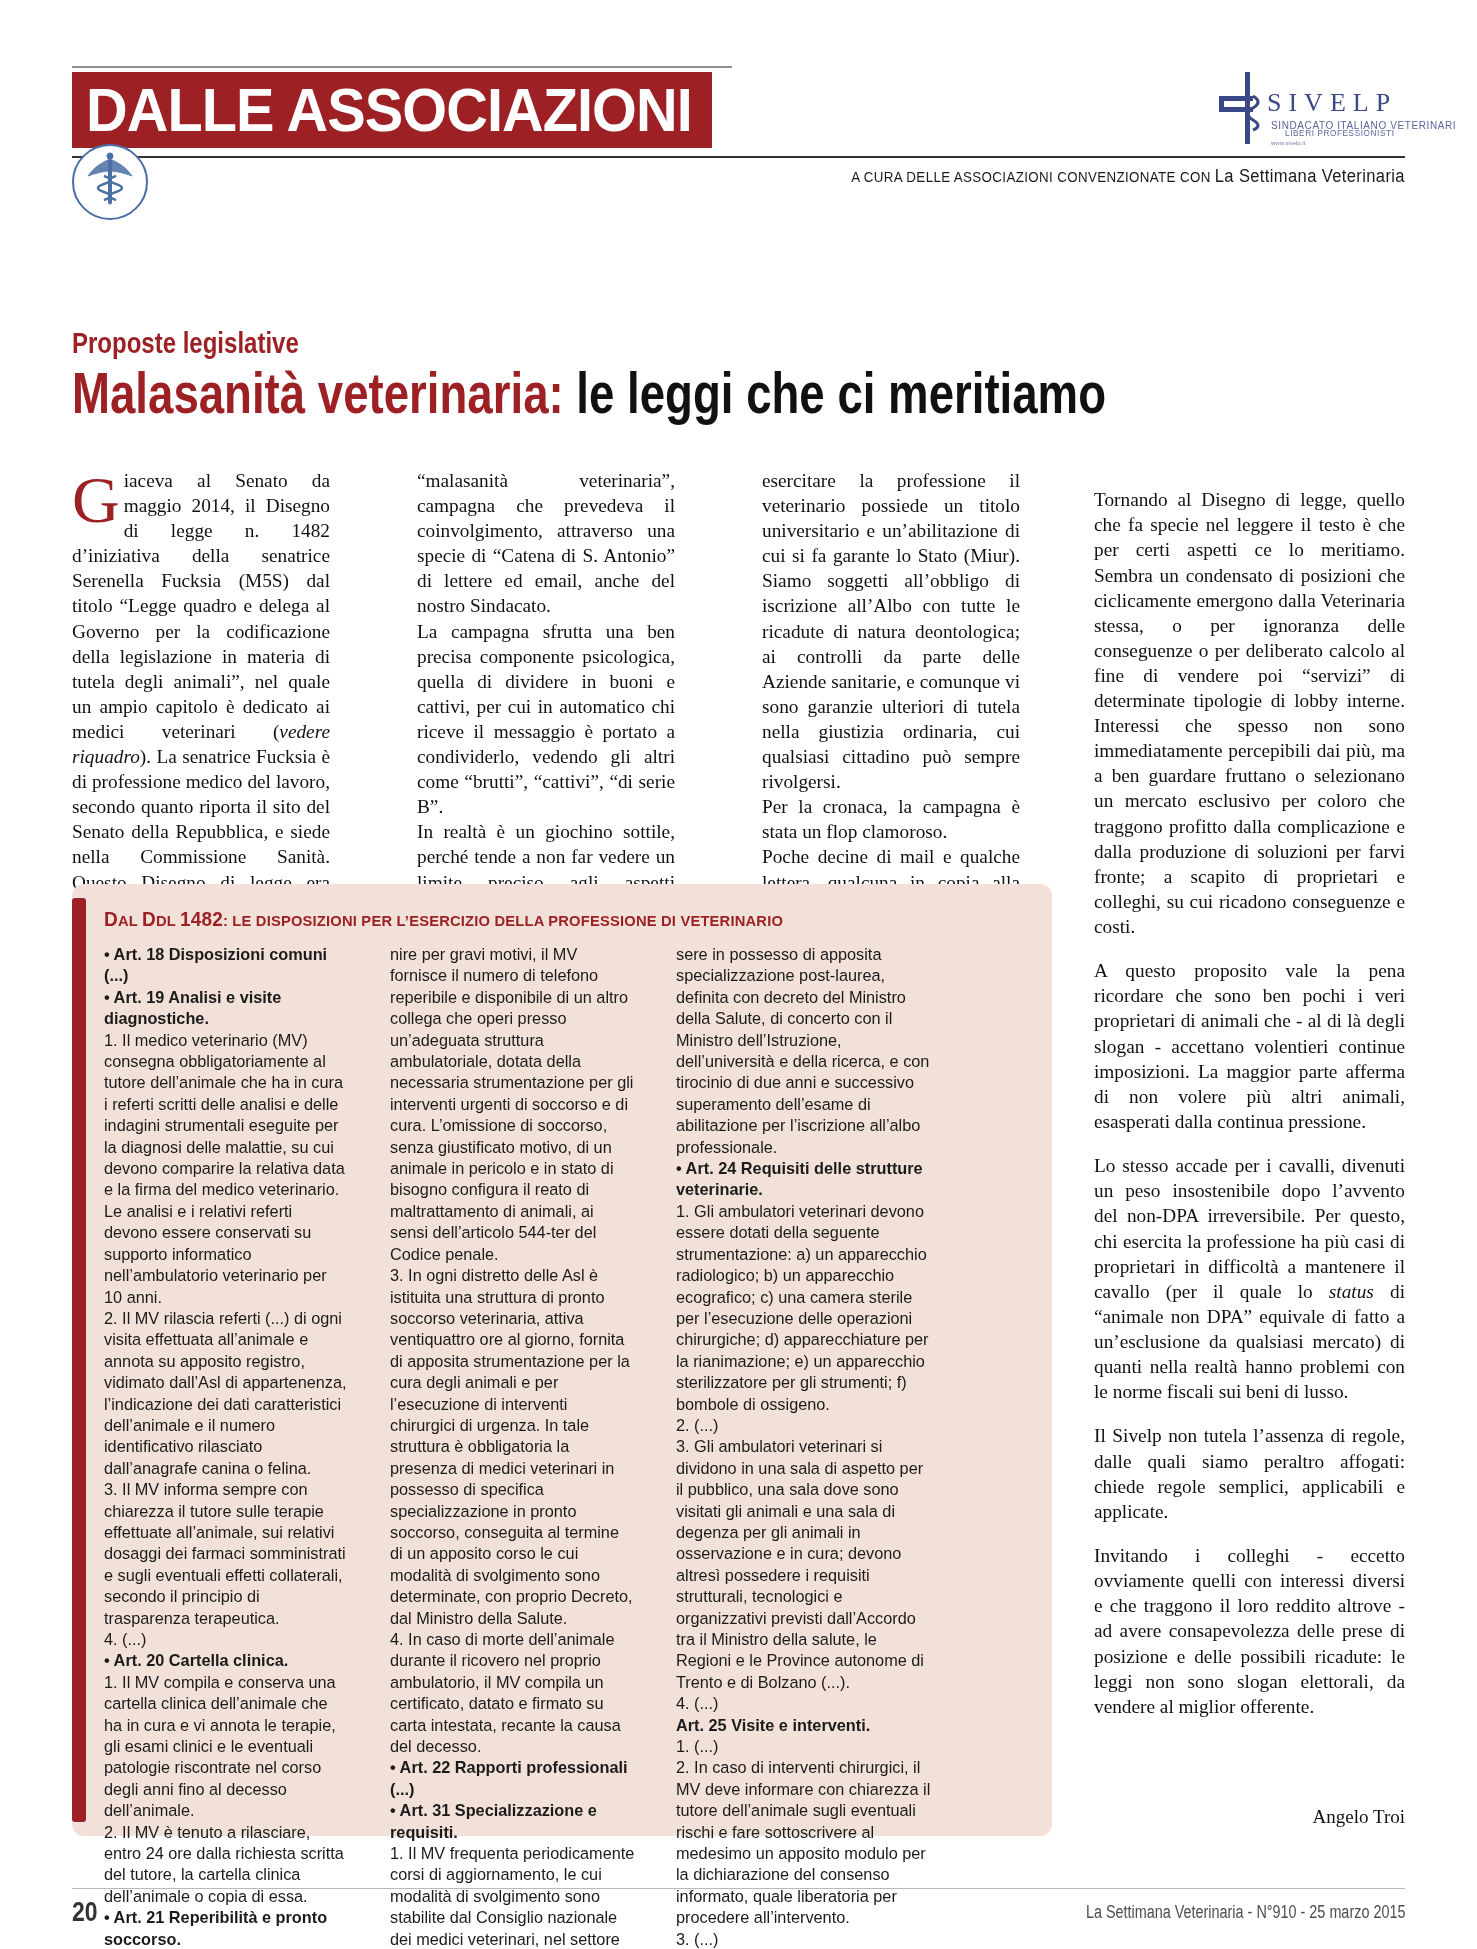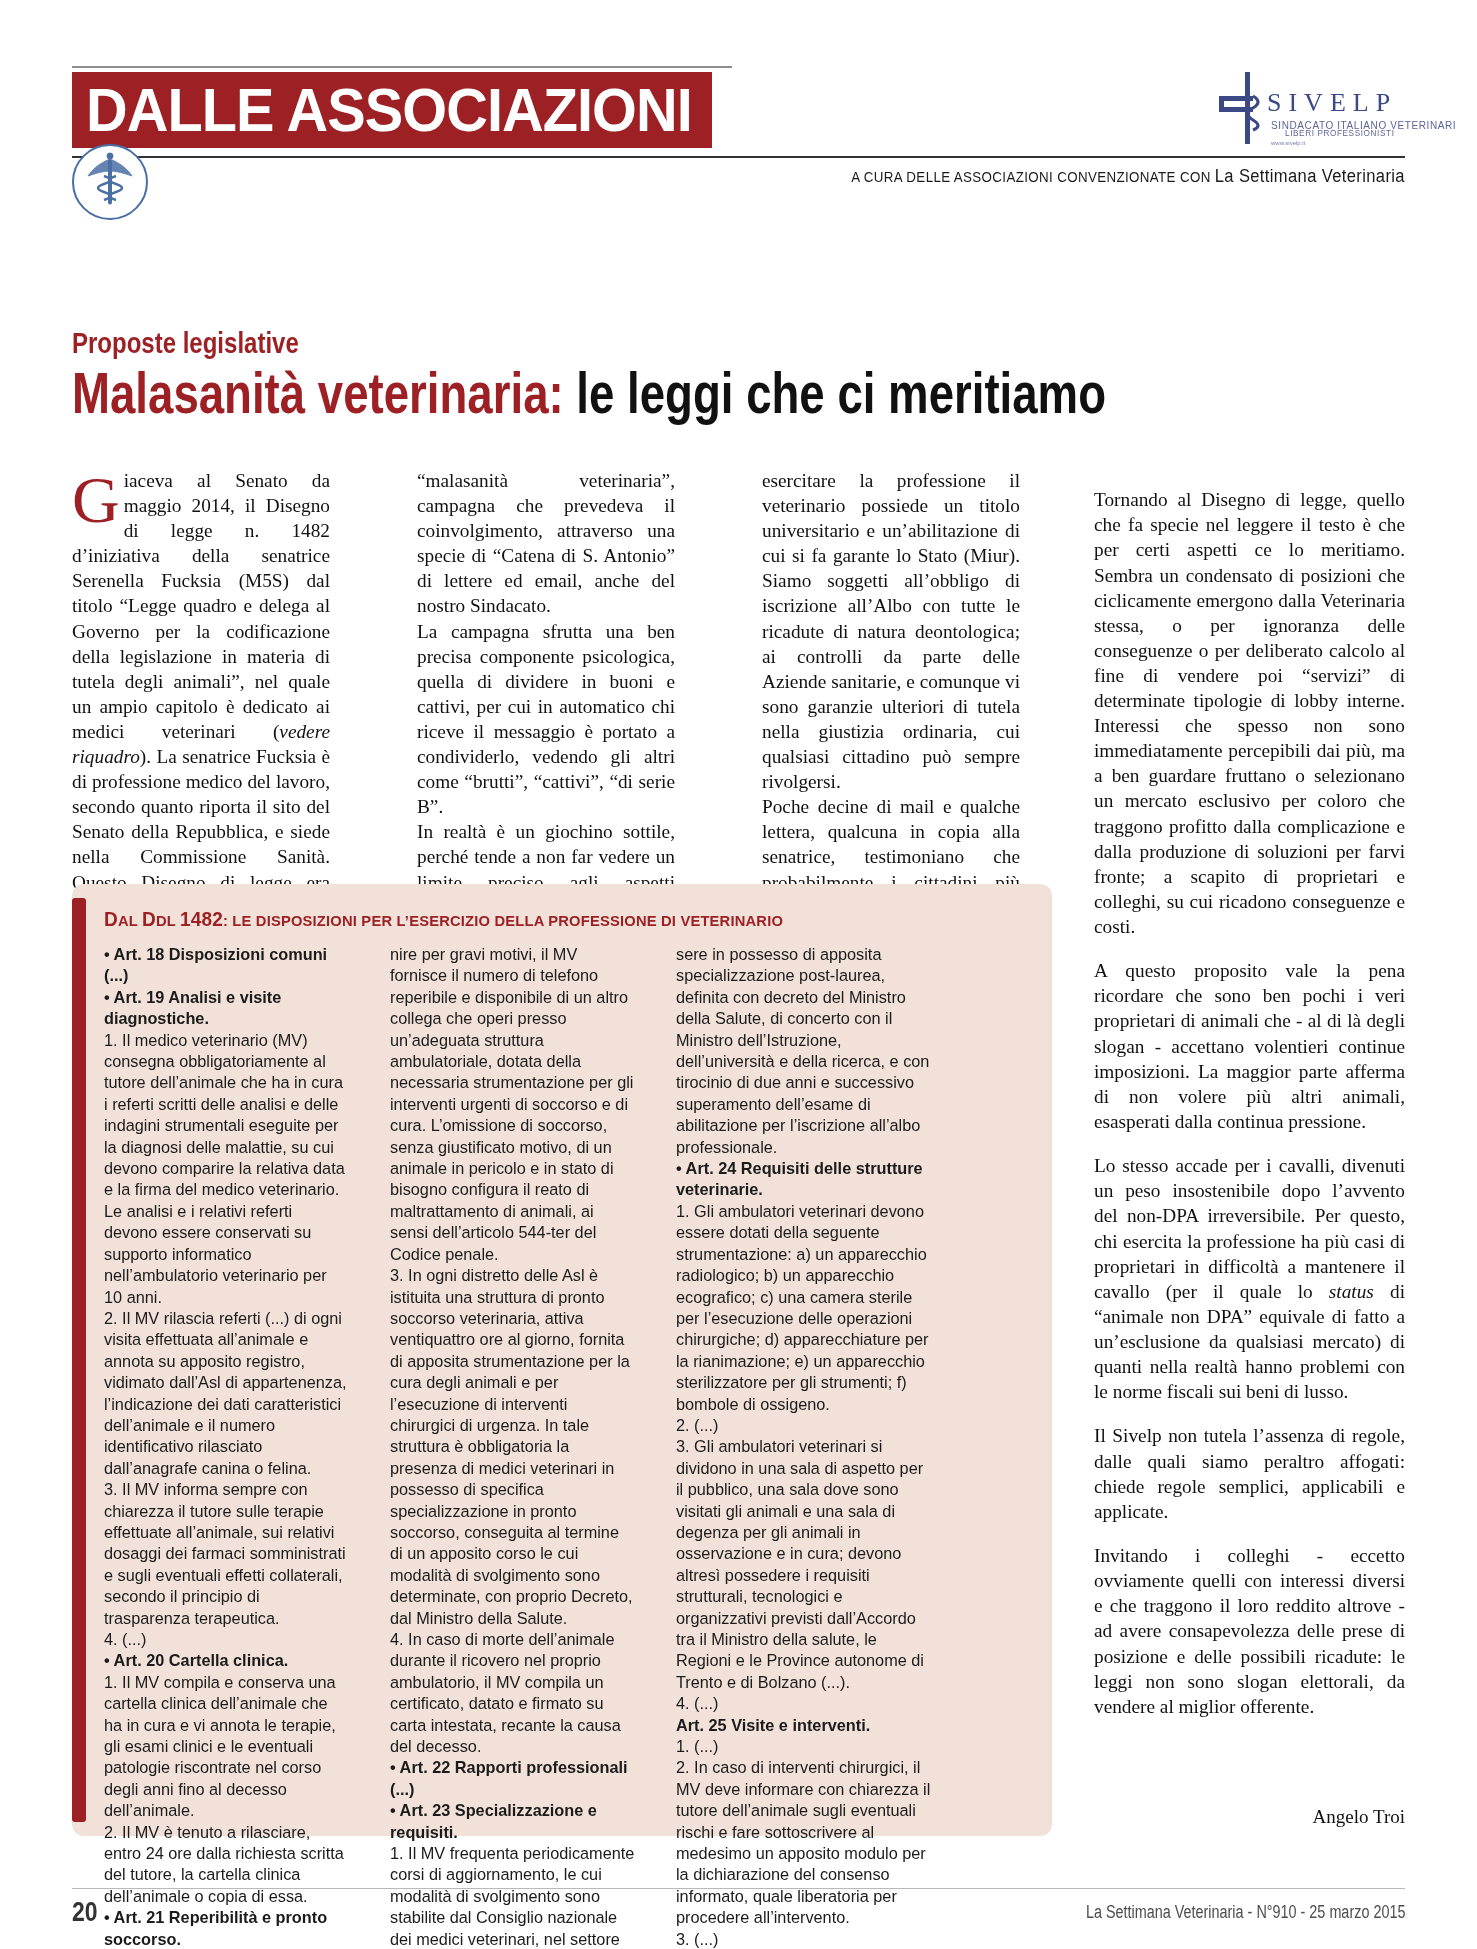--- a/index.html
+++ b/index.html
@@ -315,20 +315,21 @@
     <div id="c2">
         <p>“malasanità veterinaria”, campagna che prevedeva il coinvolgimento, attraverso una specie di “Catena di S. Antonio” di lettere ed email, anche del nostro Sindacato.</p>
         <p>La campagna sfrutta una ben precisa componente psicologica, quella di dividere in buoni e cattivi, per cui in automatico chi riceve il messaggio è portato a condividerlo, vedendo gli altri come “brutti”, “cattivi”, “di serie B”.</p>
         <p>In realtà è un giochino sottile, perché tende a non far vedere un limite preciso agli aspetti negativi, limite peraltro già ampiamente stabilito da molte leggi vigenti. Siamo abissalmente distanti dalla <span class="ital">deregulation</span>: infatti per</p>
       </div>
   </div>
 
   <div class="col col-3">
     <div id="c3">
         <p>esercitare la professione il veterinario possiede un titolo universitario e un’abilitazione di cui si fa garante lo Stato (Miur). Siamo soggetti all’obbligo di iscrizione all’Albo con tutte le ricadute di natura deontologica; ai controlli da parte delle Aziende sanitarie, e comunque vi sono garanzie ulteriori di tutela nella giustizia ordinaria, cui qualsiasi cittadino può sempre rivolgersi.</p>
+        <p>Per la cronaca, la campagna è stata un flop clamoroso.</p>
         <p>Poche decine di mail e qualche lettera, qualcuna in copia alla senatrice, testimoniano che probabilmente i cittadini più accorti capiscono che potrebbe</p>
       </div>
   </div>
 
   <div class="col-4b">
     <div id="c4">
         <p>Tornando al Disegno di legge, quello che fa specie nel leggere il testo è che per certi aspetti ce lo meritiamo. Sembra un condensato di posizioni che ciclicamente emergono dalla Veterinaria stessa, o per ignoranza delle conseguenze o per deliberato calcolo al fine di vendere poi “servizi” di determinate tipologie di lobby interne. Interessi che spesso non sono immediatamente percepibili dai più, ma a ben guardare fruttano o selezionano un mercato esclusivo per coloro che traggono profitto dalla complicazione e dalla produzione di soluzioni per farvi fronte; a scapito di proprietari e colleghi, su cui ricadono conseguenze e costi.</p>
         <p>A questo proposito vale la pena ricordare che sono ben pochi i veri proprietari di animali che - al di là degli slogan - accettano volentieri continue imposizioni. La maggior parte afferma di non volere più altri animali, esasperati dalla continua pressione.</p>
         <p>Lo stesso accade per i cavalli, divenuti un peso insostenibile dopo l’avvento del non-DPA irreversibile. Per questo, chi esercita la professione ha più casi di proprietari in difficoltà a mantenere il cavallo (per il quale lo <span class="ital">status</span> di “animale non DPA” equivale di fatto a un’esclusione da qualsiasi mercato) di quanti nella realtà hanno problemi con le norme fiscali sui beni di lusso.</p>
         <p>Il Sivelp non tutela l’assenza di regole, dalle quali siamo peraltro affogati: chiede regole semplici, applicabili e applicate.</p>
@@ -352,21 +353,21 @@
         <p>1. Il MV compila e conserva una cartella clinica dell’animale che ha in cura e vi annota le terapie, gli esami clinici e le eventuali patologie riscontrate nel corso degli anni fino al decesso dell’animale.</p>
         <p>2. Il MV è tenuto a rilasciare, entro 24 ore dalla richiesta scritta del tutore, la cartella clinica dell’animale o copia di essa.</p>
         <p><b>• Art. 21 Reperibilità e pronto soccorso.</b></p>
         <p>1. Il MV ha l’obbligo di prestare sempre le prime cure e il soccorso all’animale bisognoso anche se l’animale non è suo abituale paziente.</p>
       </div>
     <div class="boxcol bc-2" id="bx2">
         <p>nire per gravi motivi, il MV fornisce il numero di telefono reperibile e disponibile di un altro collega che operi presso un’adeguata struttura ambulatoriale, dotata della necessaria strumentazione per gli interventi urgenti di soccorso e di cura. L’omissione di soccorso, senza giustificato motivo, di un animale in pericolo e in stato di bisogno configura il reato di maltrattamento di animali, ai sensi dell’articolo 544-ter del Codice penale.</p>
         <p>3. In ogni distretto delle Asl è istituita una struttura di pronto soccorso veterinaria, attiva ventiquattro ore al giorno, fornita di apposita strumentazione per la cura degli animali e per l’esecuzione di interventi chirurgici di urgenza. In tale struttura è obbligatoria la presenza di medici veterinari in possesso di specifica specializzazione in pronto soccorso, conseguita al termine di un apposito corso le cui modalità di svolgimento sono determinate, con proprio Decreto, dal Ministro della Salute.</p>
         <p>4. In caso di morte dell’animale durante il ricovero nel proprio ambulatorio, il MV compila un certificato, datato e firmato su carta intestata, recante la causa del decesso.</p>
         <p><b>• Art. 22 Rapporti professionali (...)</b></p>
-        <p><b>• Art. 23 Specializzazione e requisiti.</b></p>
+        <p><b>• Art. 31 Specializzazione e requisiti.</b></p>
         <p>1. Il MV frequenta periodicamente corsi di aggiornamento, le cui modalità di svolgimento sono stabilite dal Consiglio nazionale dei medici veterinari, nel settore professionale specifico in cui esercita la propria attività.</p>
       </div>
     <div class="boxcol bc-3" id="bx3">
         <p>sere in possesso di apposita specializzazione post-laurea, definita con decreto del Ministro della Salute, di concerto con il Ministro dell’Istruzione, dell’università e della ricerca, e con tirocinio di due anni e successivo superamento dell’esame di abilitazione per l’iscrizione all’albo professionale.</p>
         <p><b>• Art. 24 Requisiti delle strutture veterinarie.</b></p>
         <p>1. Gli ambulatori veterinari devono essere dotati della seguente strumentazione: a) un apparecchio radiologico; b) un apparecchio ecografico; c) una camera sterile per l’esecuzione delle operazioni chirurgiche; d) apparecchiature per la rianimazione; e) un apparecchio sterilizzatore per gli strumenti; f) bombole di ossigeno.</p>
         <p>2. (...)</p>
         <p>3. Gli ambulatori veterinari si dividono in una sala di aspetto per il pubblico, una sala dove sono visitati gli animali e una sala di degenza per gli animali in osservazione e in cura; devono altresì possedere i requisiti strutturali, tecnologici e organizzativi previsti dall’Accordo tra il Ministro della salute, le Regioni e le Province autonome di Trento e di Bolzano (...).</p>
         <p>4. (...)</p>
         <p><b>Art. 25 Visite e interventi.</b></p>

